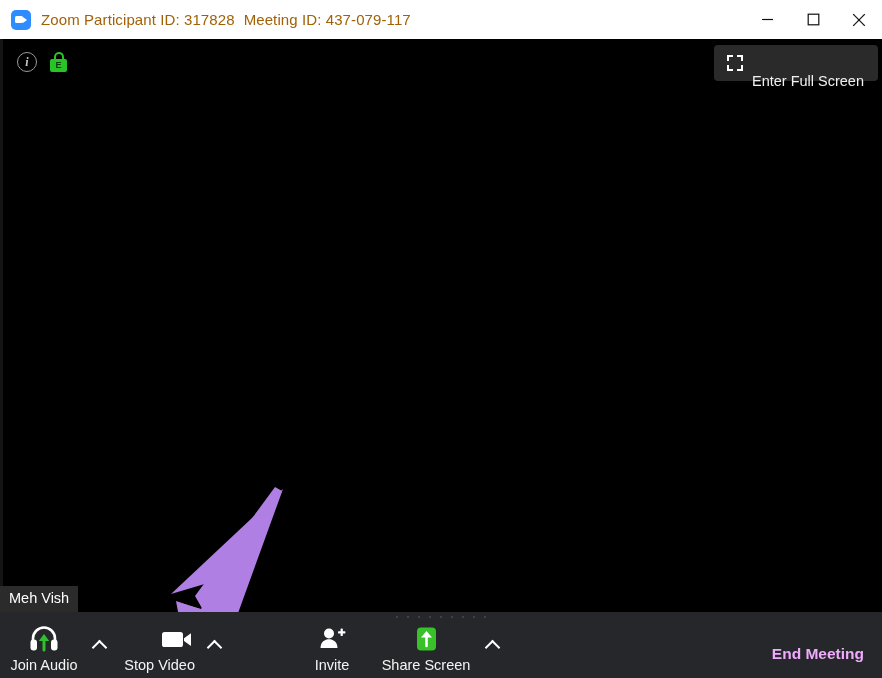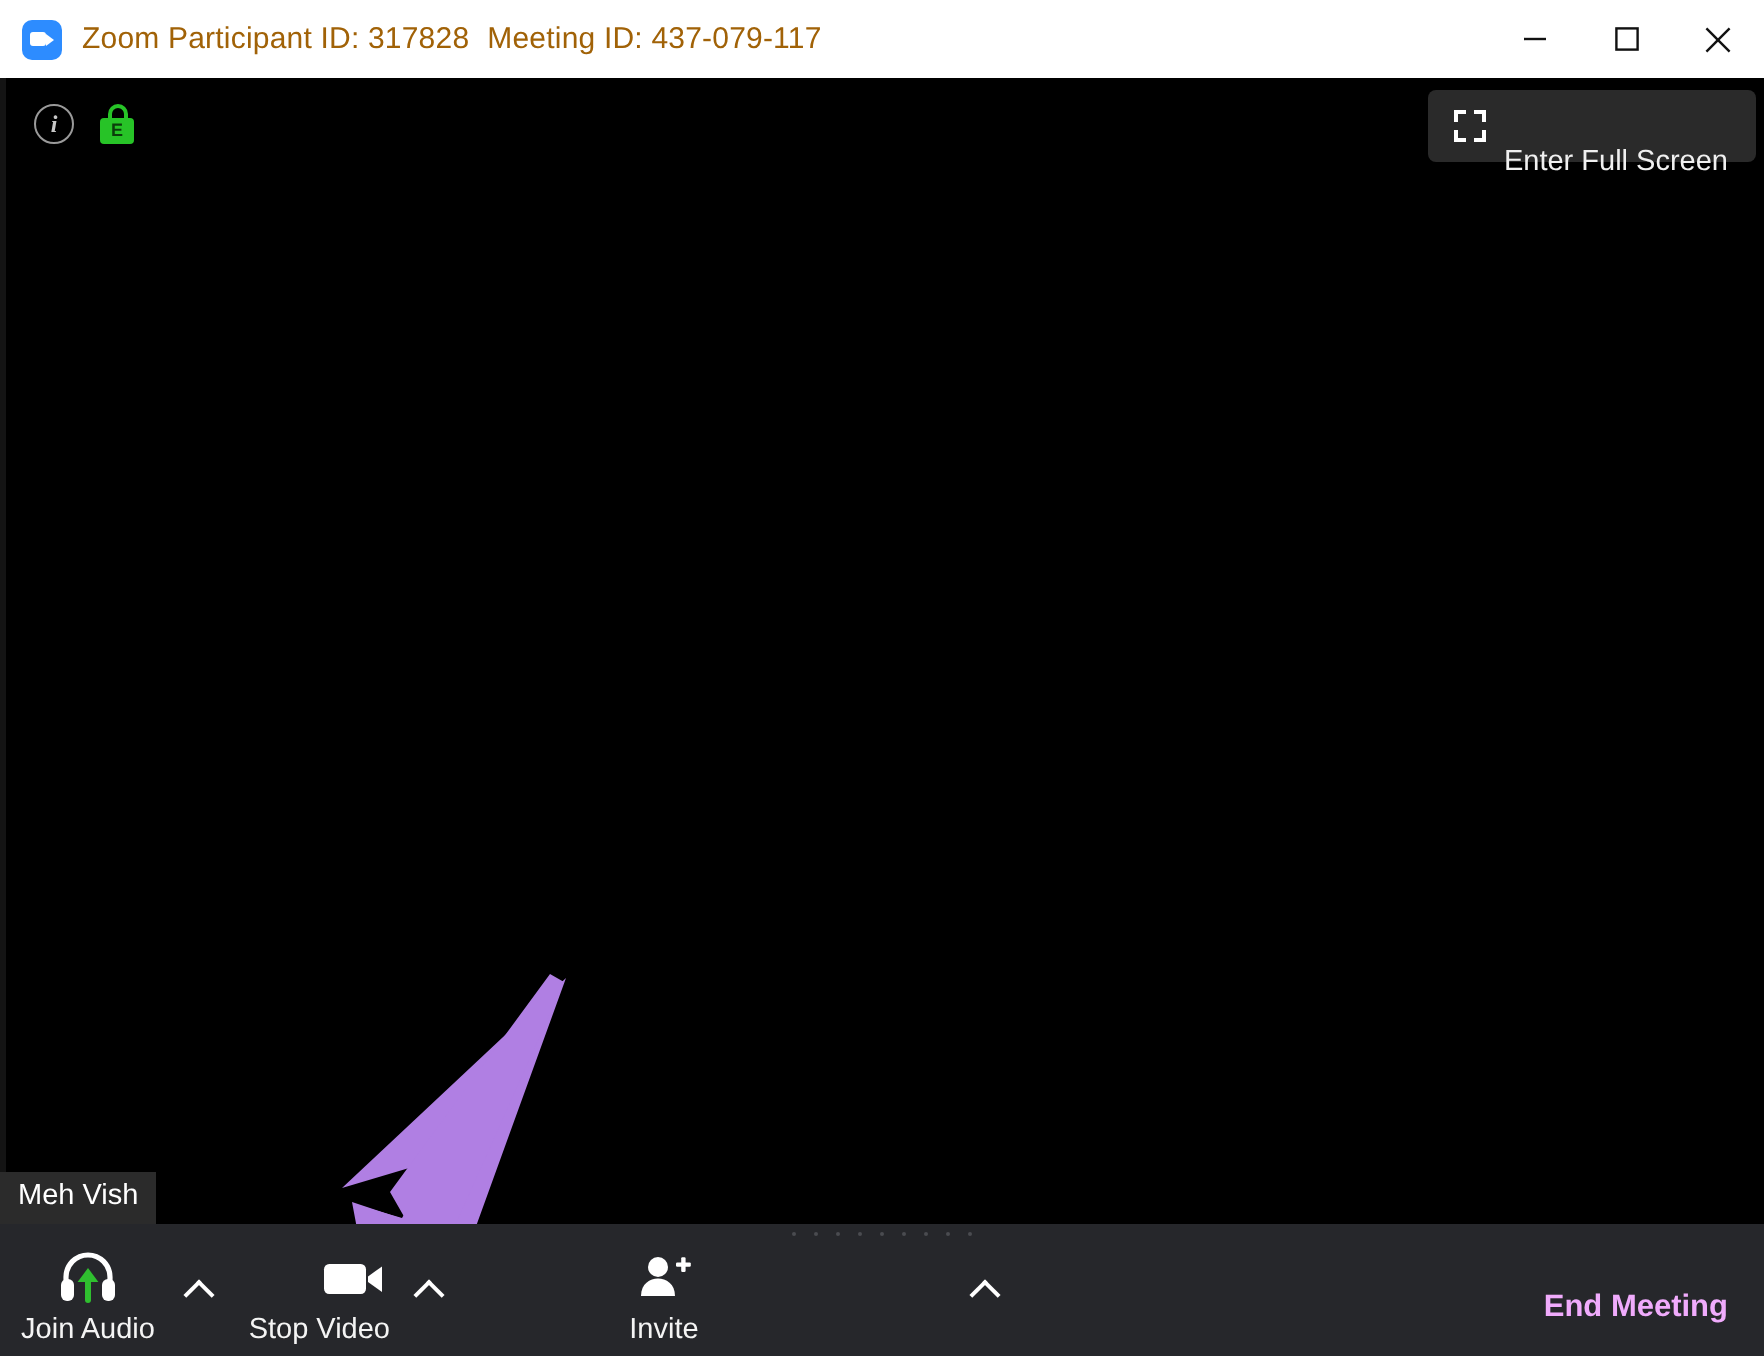--- a/index.html
+++ b/index.html
@@ -419,20 +419,32 @@
             <circle cx="11" cy="7.5" r="5" fill="#ffffff"></circle>
             <path d="M2.5 22 C2.5 15.8 7 13.2 11 13.2 C15 13.2 19.5 15.8 19.5 22 Z" fill="#ffffff"></path>
             <rect x="20" y="5.2" width="7.4" height="2.2" rx="0.6" fill="#ffffff"></rect>
             <rect x="22.6" y="2.6" width="2.2" height="7.4" rx="0.6" fill="#ffffff"></rect>
           </svg>
         </span>
       </span>
       <span class="lbl">Invite</span>
     </button>
 
+    <button class="tb-item" style="left:377px;width:98px;">
+      <span class="ic">
+        <span class="ico-share">
+          <svg width="36" height="26" viewBox="0 0 36 26">
+            <rect x="9" y="1.5" width="19" height="23" rx="4" fill="#39c12a"></rect>
+            <path d="M18.5 20 V8.2" stroke="#ffffff" stroke-width="2.6" stroke-linecap="round"></path>
+            <polygon points="18.5,5 24,11.5 13,11.5" fill="#ffffff"></polygon>
+          </svg>
+        </span>
+      </span>
+      <span class="lbl">Share Screen</span>
+    </button>
     <div class="chev" style="left:481px;">
         <b></b>
       </div>
 
 
 
     <button class="end-meeting">End Meeting</button>
   </div>
 
 </div>

